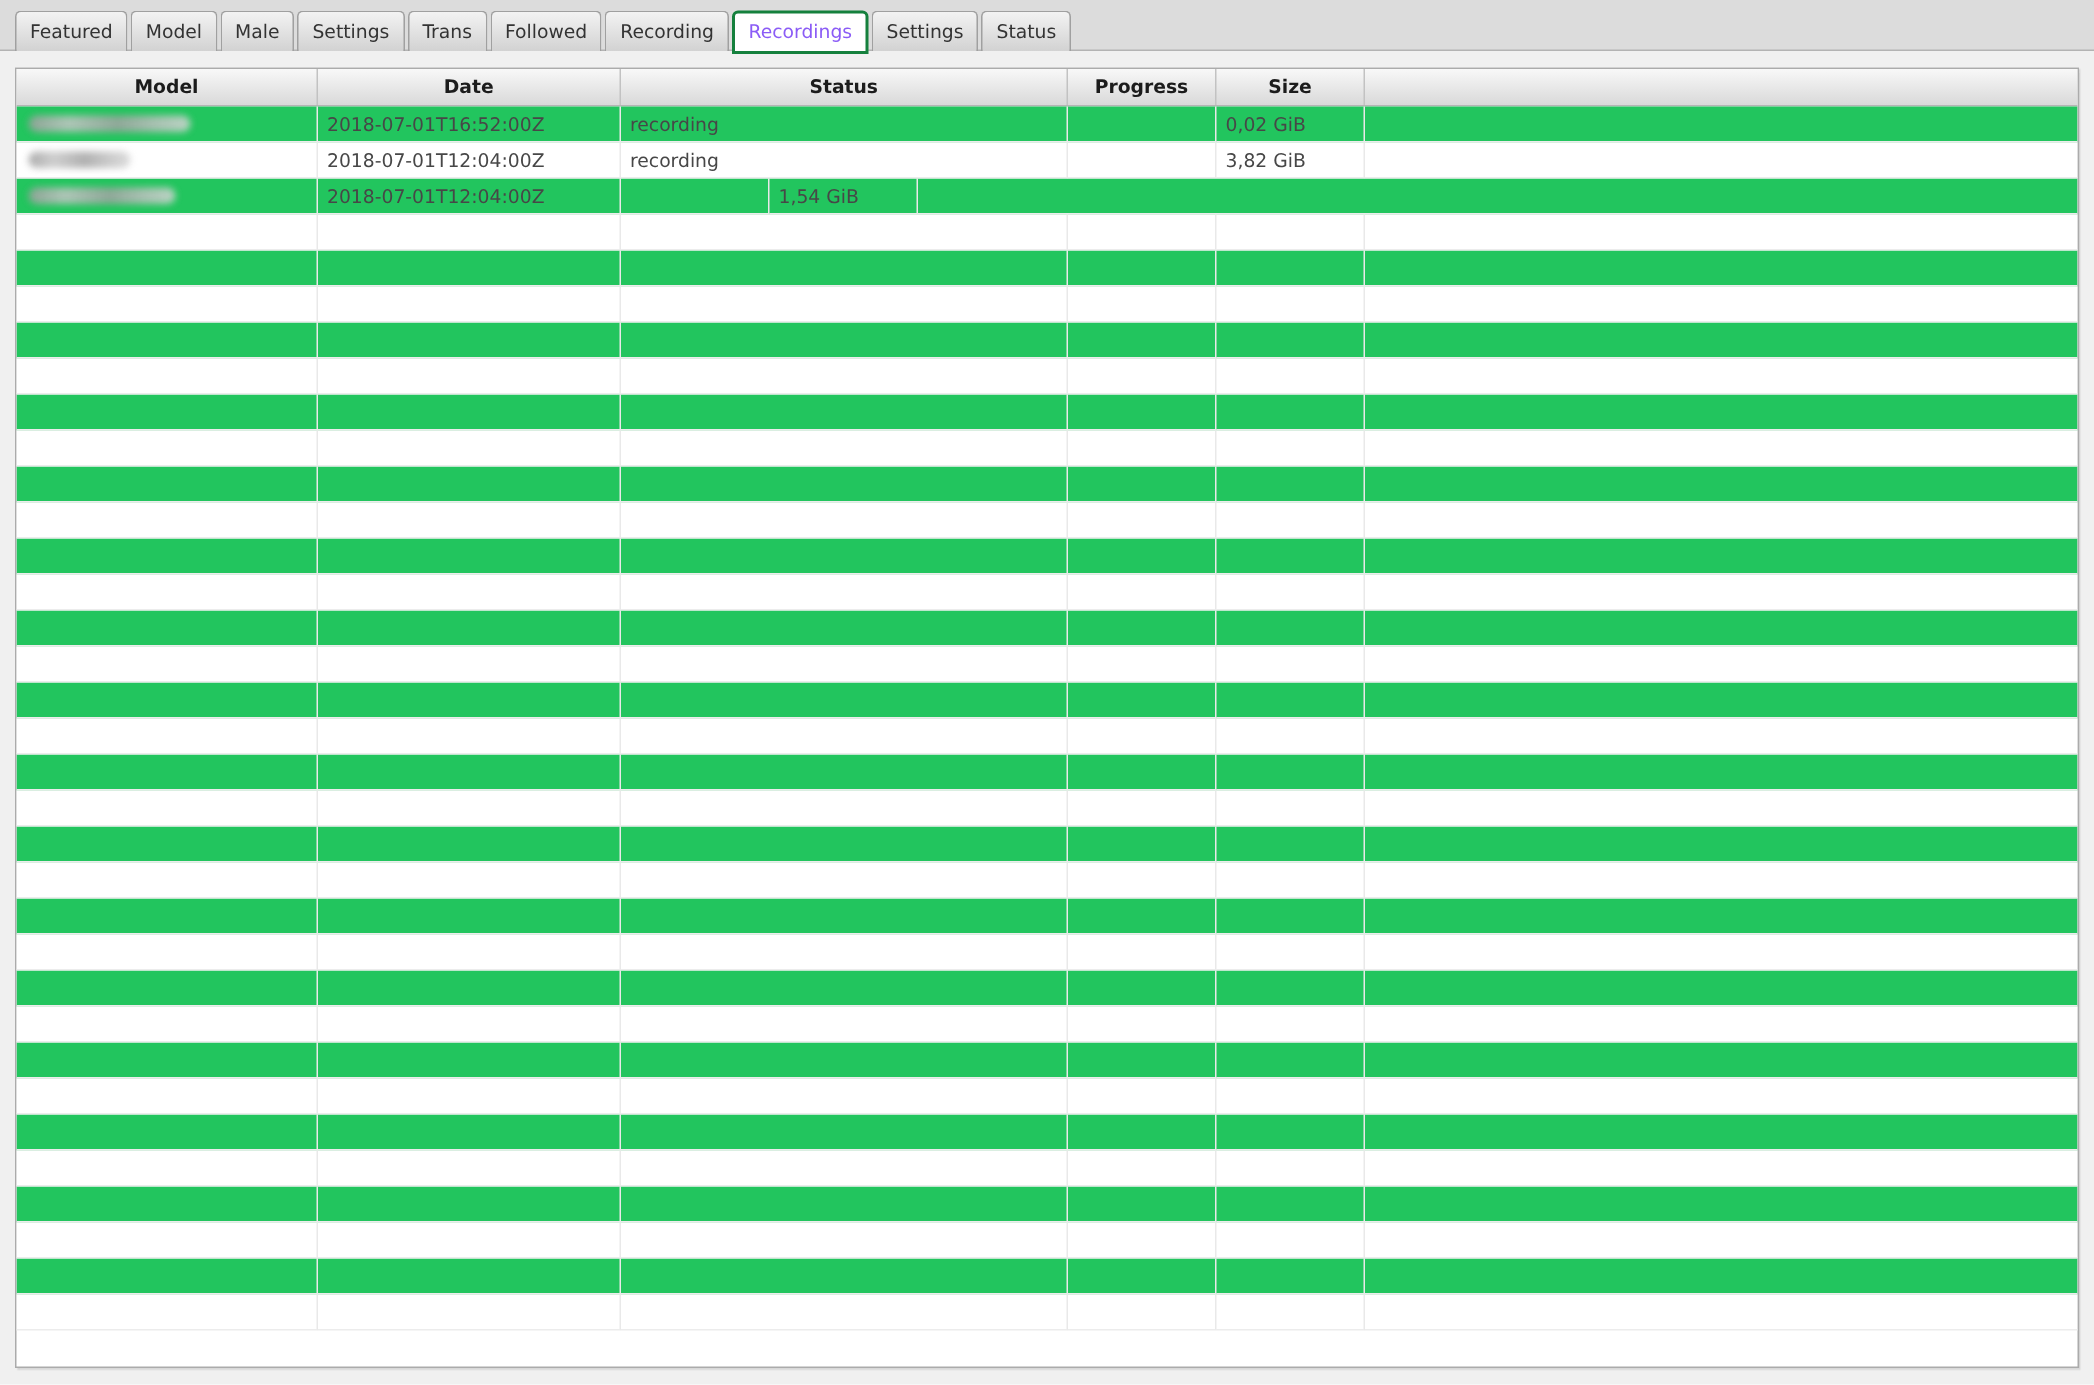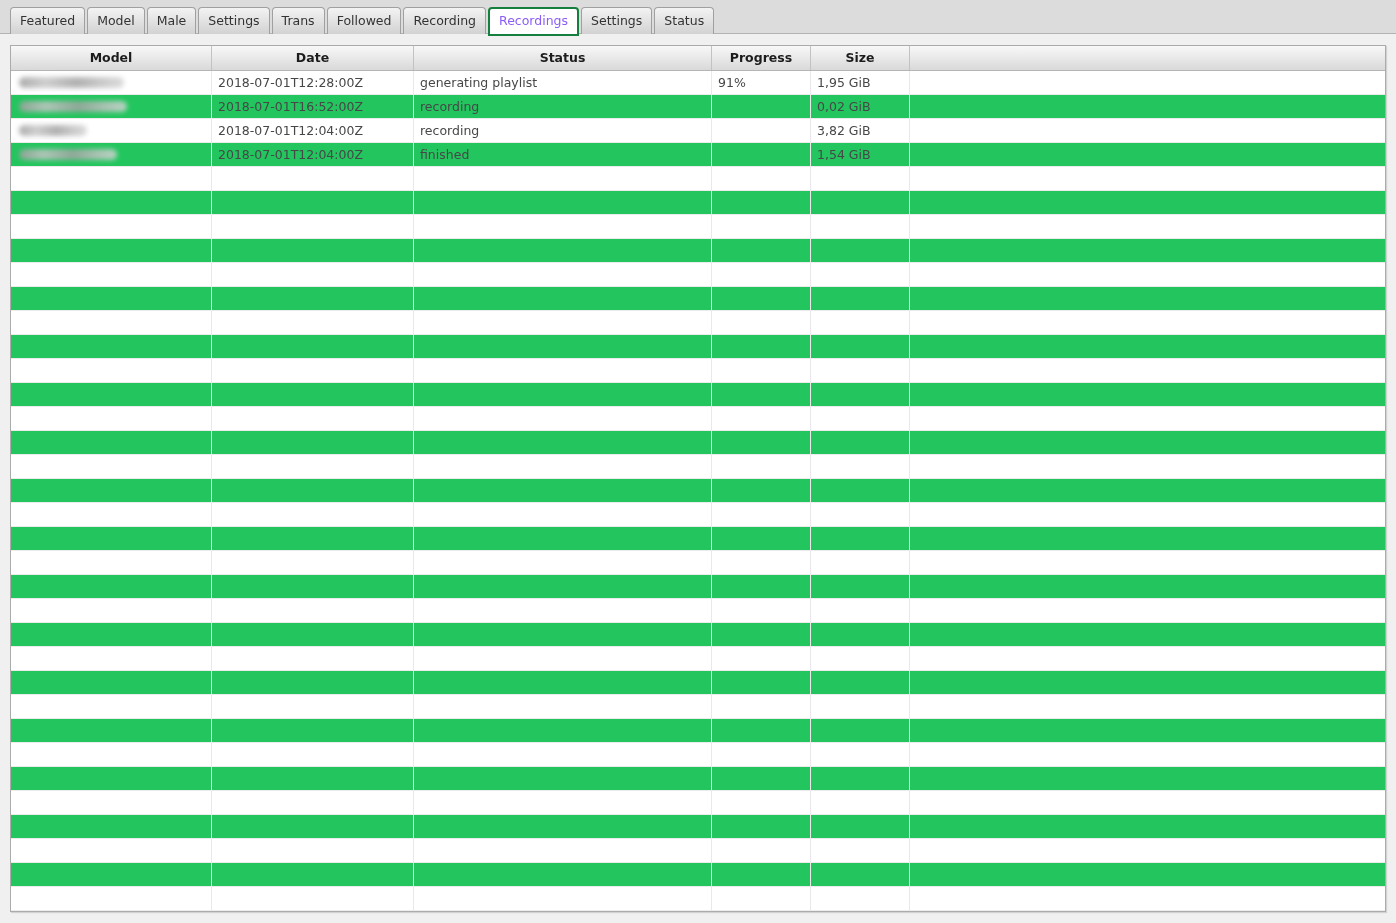--- a/index.html
+++ b/index.html
@@ -111,30 +111,20 @@
 <div class="table-wrap">
   <div class="header-row" id="header-row">
       <div class="header-cell col-model">Model</div>
       <div class="header-cell col-date">Date</div>
       <div class="header-cell col-status">Status</div>
       <div class="header-cell col-progress">Progress</div>
       <div class="header-cell col-size">Size</div>
       <div class="header-cell col-filler"></div>
     </div>
   <div id="table-body">
-      <div class="row">
-        <div class="cell col-model">
-          <div class="smudge" style="width: 105px;"></div>
-        </div>
-        <div class="cell col-date">2018-07-01T12:28:00Z</div>
-        <div class="cell col-status">generating playlist</div>
-        <div class="cell col-progress">91%</div>
-        <div class="cell col-size">1,95 GiB</div>
-        <div class="cell col-filler"></div>
-      </div>
       <div class="row alt">
         <div class="cell col-model">
           <div class="smudge" style="width: 108px;"></div>
         </div>
         <div class="cell col-date">2018-07-01T16:52:00Z</div>
         <div class="cell col-status">recording</div>
         <div class="cell col-progress"></div>
         <div class="cell col-size">0,02 GiB</div>
         <div class="cell col-filler"></div>
       </div>
@@ -146,21 +136,20 @@
         <div class="cell col-status">recording</div>
         <div class="cell col-progress"></div>
         <div class="cell col-size">3,82 GiB</div>
         <div class="cell col-filler"></div>
       </div>
       <div class="row alt">
         <div class="cell col-model">
           <div class="smudge" style="width: 98px;"></div>
         </div>
         <div class="cell col-date">2018-07-01T12:04:00Z</div>
-        <div class="cell col-status">finished</div>
         <div class="cell col-progress"></div>
         <div class="cell col-size">1,54 GiB</div>
         <div class="cell col-filler"></div>
       </div>
       <div class="row">
         <div class="cell col-model"></div>
         <div class="cell col-date"></div>
         <div class="cell col-status"></div>
         <div class="cell col-progress"></div>
         <div class="cell col-size"></div>

